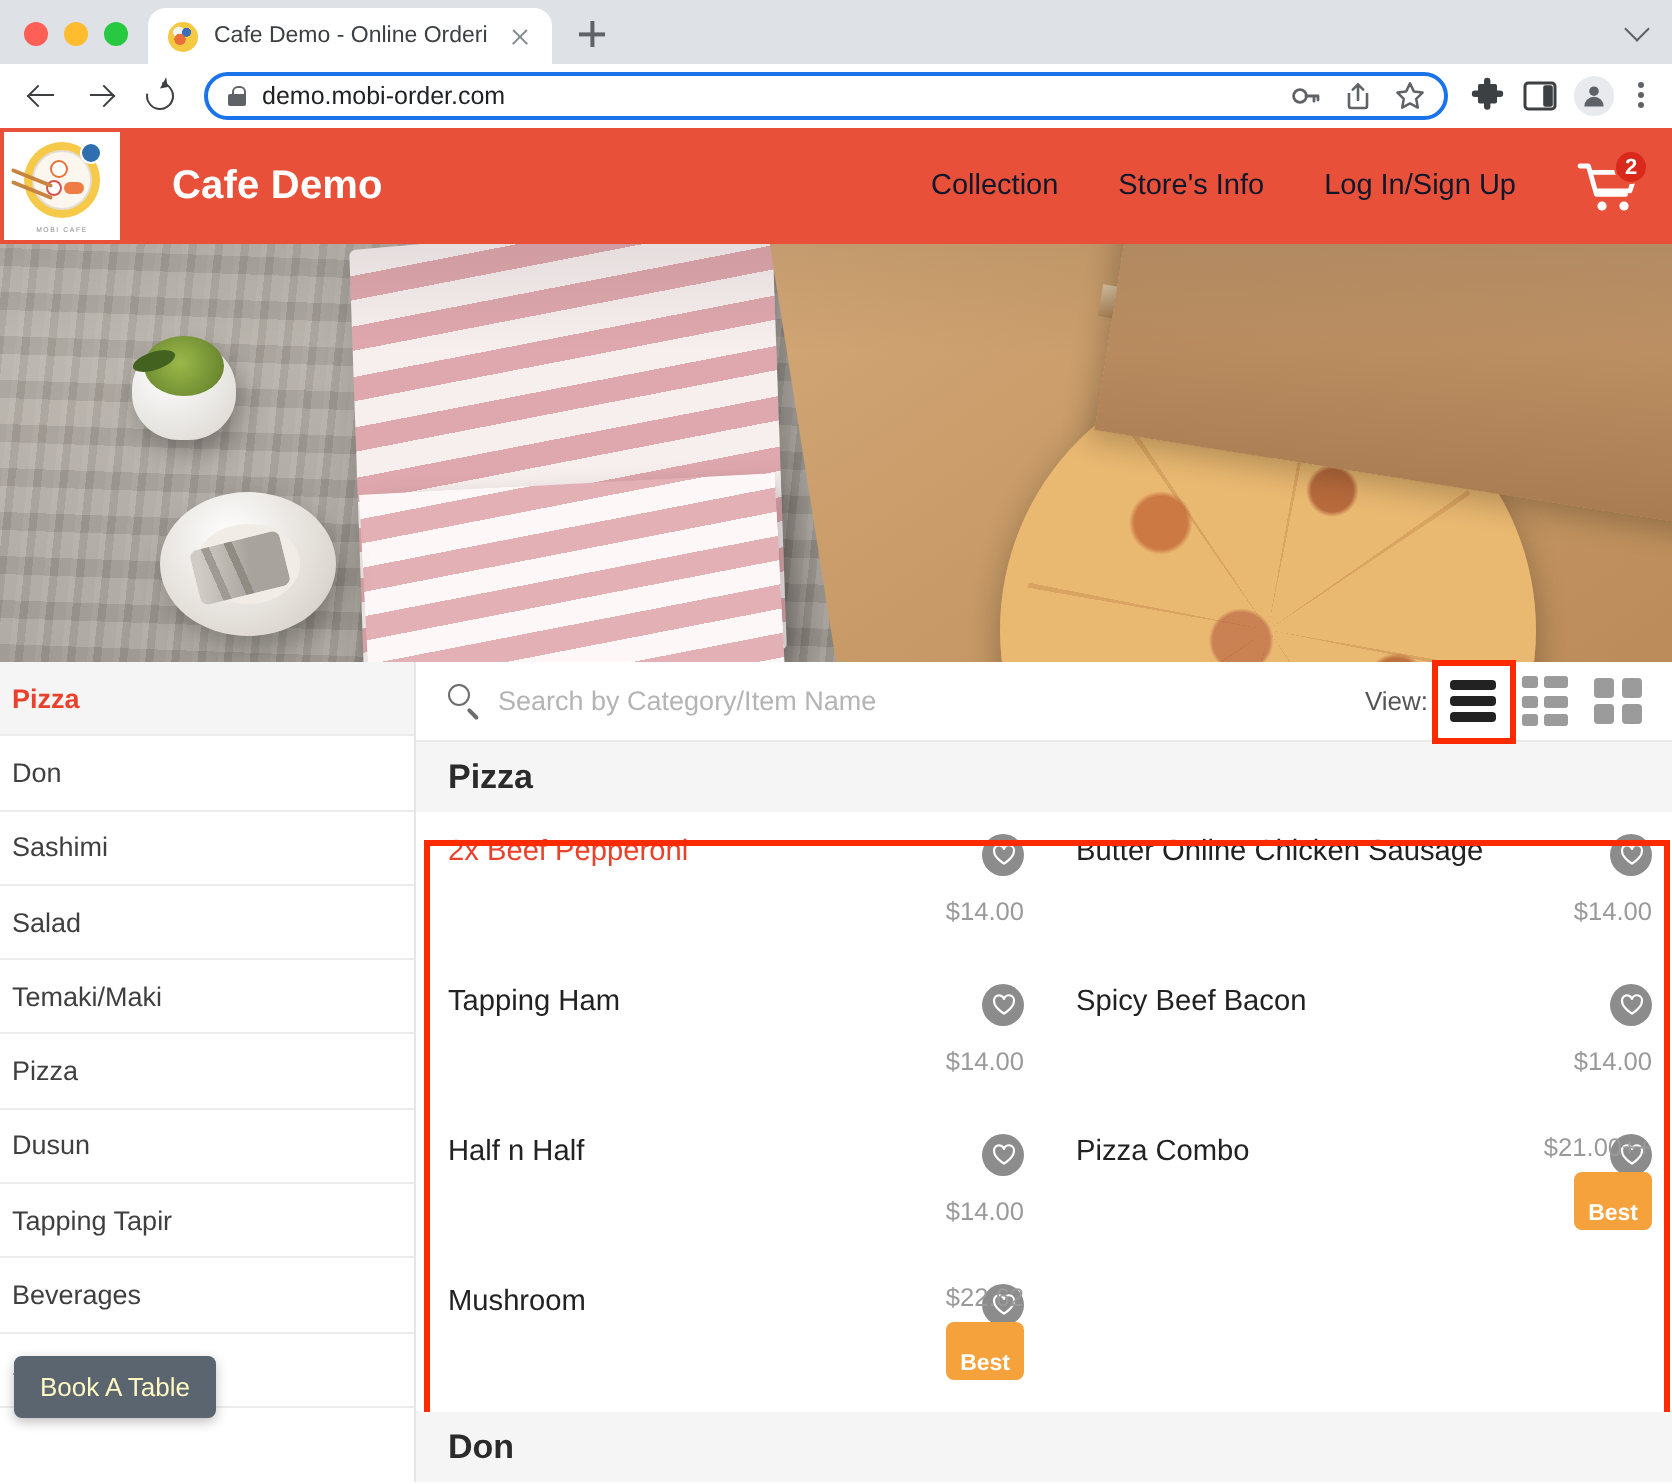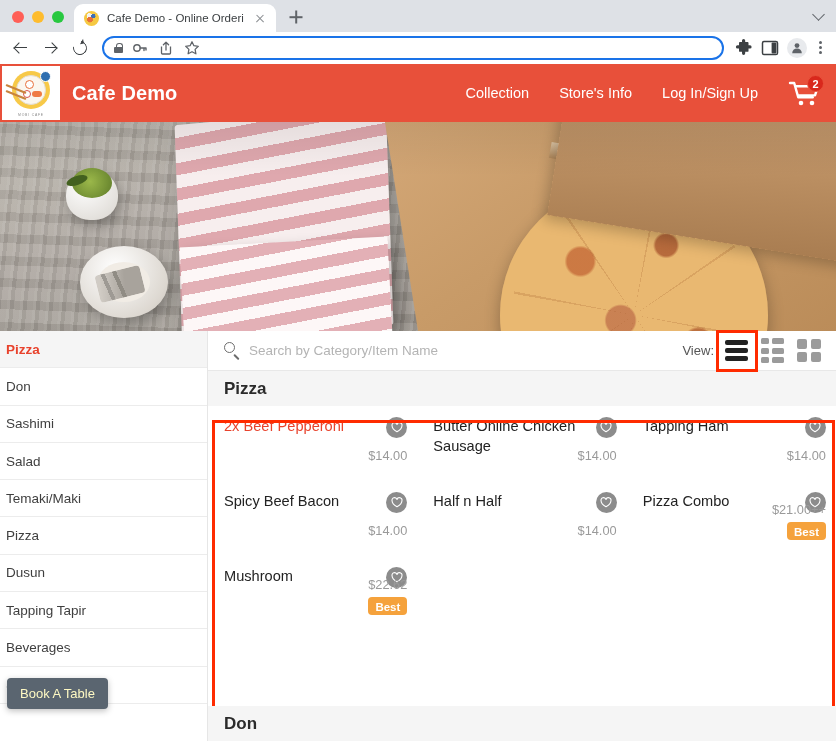--- a/index.html
+++ b/index.html
@@ -245,28 +245,28 @@
   .logo-chop.a { top: 20px; transform: rotate(22deg); }
   .logo-chop.b { top: 26px; transform: rotate(22deg); }
   .logo-caption {
     position: absolute; bottom: 1px; left: 0; right: 0;
     text-align: center; font-size: 3.4px; letter-spacing: .8px;
     color: #8a8a8a;
   }
 
   .brand {
     color: #fff; font-size: 20px; font-weight: bold;
-    margin-left: 10px; letter-spacing: .1px;
+    margin-left: 24px; letter-spacing: .1px;
   }
   .nav {
     margin-left: auto; display: flex; align-items: center;
     gap: 30px; padding-right: 14px;
   }
   .nav a {
-    color: #ffffff; font-size: 14.5px; text-decoration: none; white-space: nowrap;
+    color: #0f172a; font-size: 14.5px; text-decoration: none; white-space: nowrap;
   }
   .cart { position: relative; width: 34px; height: 30px; }
   .cart-badge {
     position: absolute; right: -2px; top: -3px;
     min-width: 17px; height: 17px; border-radius: 50%;
     background: #d9281c; color: #fff;
     font-size: 11px; font-weight: bold;
     display: flex; align-items: center; justify-content: center;
     border: 1.5px solid #e8503a;
   }
@@ -465,21 +465,21 @@
   }
 
   .section-title {
     background: #f5f5f5;
     font-size: 17px; font-weight: bold; color: #2b2b2b;
     padding: 8px 0 7px 16px;
   }
 
   .items {
     display: grid;
-    grid-template-columns: 1fr 1fr 1fr;
+    grid-template-columns: 1fr 1fr;
     padding: 0;
   }
   .item {
     height: 75px;
     padding: 10px 10px 0 16px;
     position: relative;
   }
   .item-top { display: flex; align-items: flex-start; }
   .item-name {
     font-size: 14.6px; color: #222; line-height: 1.38;
@@ -496,21 +496,21 @@
   .item-bottom {
     position: absolute; right: 10px; bottom: 16px;
     text-align: right;
   }
   .price { font-size: 12.8px; color: #9a9a9a; line-height: 1.4; }
   .badge {
     display: inline-block;
     background: #f5a23c;
     color: #fff;
     font-size: 11.5px; font-weight: bold;
-    padding: 4px 7px 2px;
+    padding: 15px 7px 2px;
     border-radius: 4px;
     margin-top: 3px;
     text-align: right;
   }
 
   .annot {
     position: absolute;
     border: 3px solid #ff2b00;
     pointer-events: none;
   }
@@ -550,20 +550,21 @@
       </div>
     <div class="nav-btn">
         <span class="arrow-r"></span>
       </div>
     <div class="nav-btn">
         <span class="reload"></span>
       </div>
 
     <div class="omnibox">
       <span class="lock"></span>
+      <span class="url">demo.mobi-order.com</span>
       <span class="omni-ic">
         <svg width="18" height="18" viewBox="0 0 18 18">
             <circle cx="6" cy="9" r="3.2" fill="none" stroke="#5f6368" stroke-width="1.4"></circle>
             <path d="M9 9h6M13 9v2.6M15 9v2" stroke="#5f6368" stroke-width="1.4" fill="none" stroke-linecap="round"></path>
           </svg>
       </span>
       <span class="omni-ic">
         <svg width="18" height="18" viewBox="0 0 18 18">
             <path d="M4.5 7.5V14a1 1 0 001 1h7a1 1 0 001-1V7.5" fill="none" stroke="#5f6368" stroke-width="1.3"></path>
             <path d="M9 11V3.2M9 3.2L6.4 5.8M9 3.2l2.6 2.6" fill="none" stroke="#5f6368" stroke-width="1.3" stroke-linecap="round"></path>

